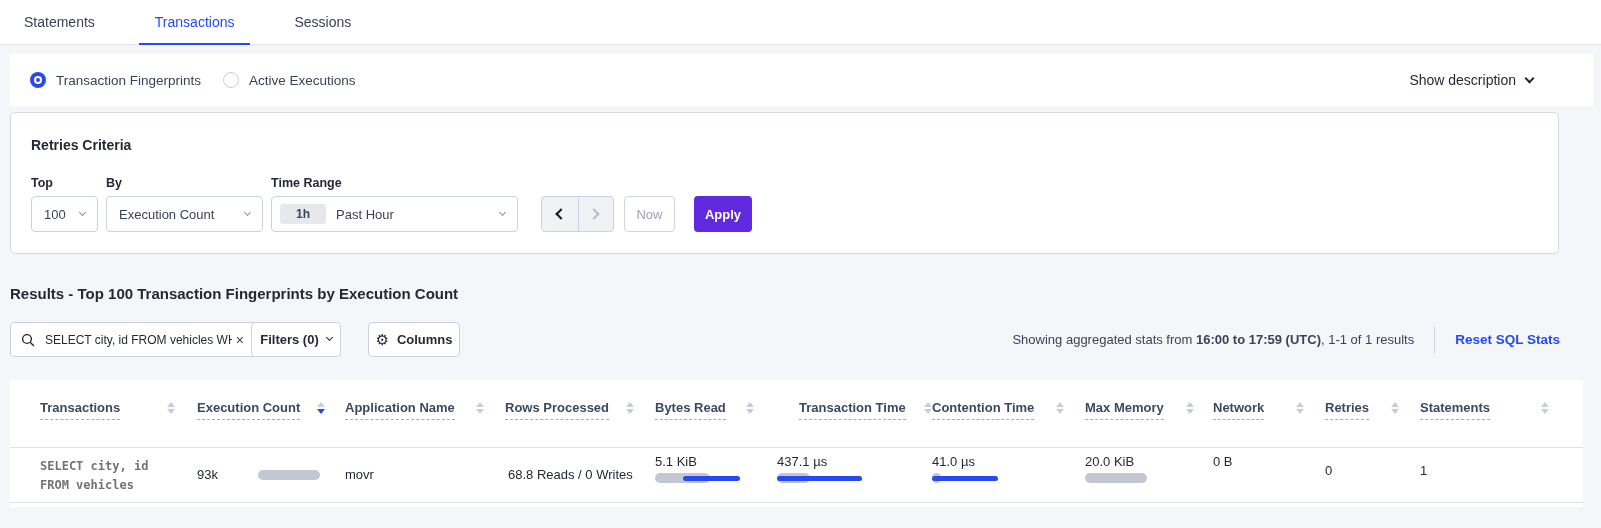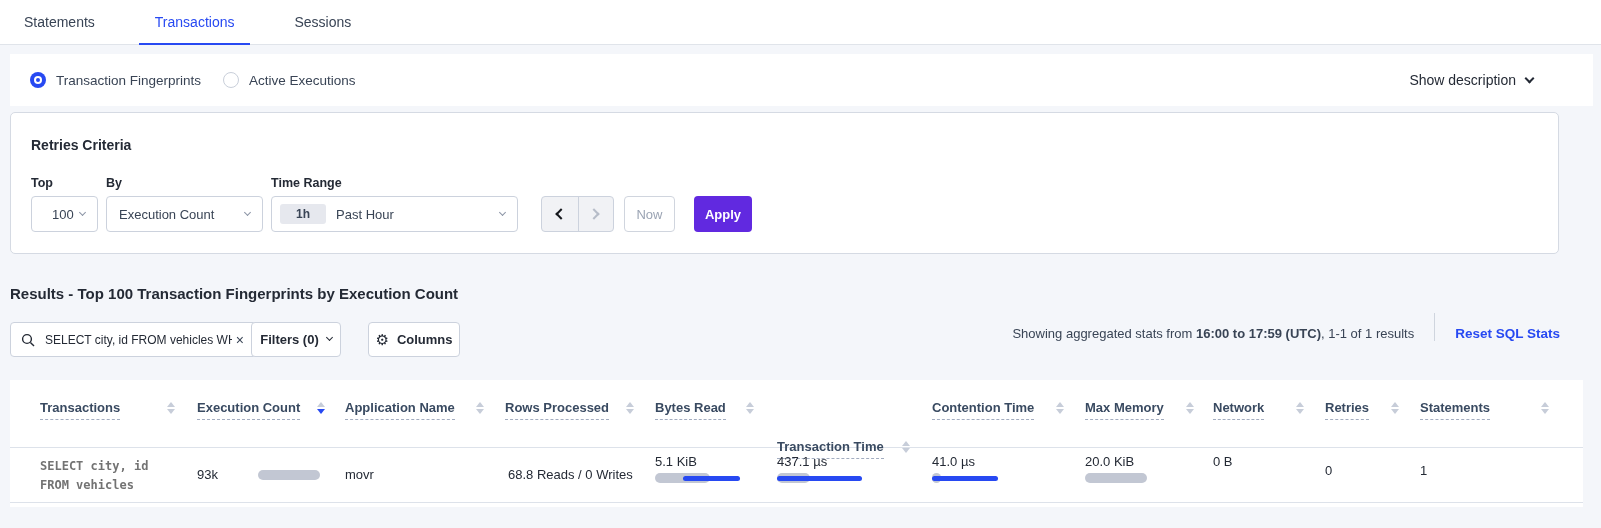--- a/index.html
+++ b/index.html
@@ -63,21 +63,21 @@
   .results-heading { position:absolute; top:285px; left:10px; font-size:15px; font-weight:bold; color:#242a35; }
   .search-box { position:absolute; top:322px; left:10px; width:247px; height:35px;
     background:#fff; border:1px solid #ccd2dd; border-radius:4px; display:flex; align-items:center; padding:0 10px; }
   .search-box input { border:none; outline:none; flex:1; font-size:12px; color:#242a35;
     font-family:"Liberation Sans",sans-serif; margin-left:8px; background:transparent; }
   .clear-x { font-size:14px; color:#394455; cursor:pointer; padding:0 2px; }
   .tool-btn { position:absolute; top:322px; height:35px; background:#fff; border:1px solid #ccd2dd;
     border-radius:4px; display:flex; align-items:center; justify-content:center; gap:8px;
     font-size:13px; font-weight:bold; color:#242a35; cursor:pointer; }
   .gear { font-size:15px; font-weight:normal; color:#242a35; line-height:1; }
-  .stats-line { position:absolute; top:306px; height:35px; right:41px; display:flex; align-items:flex-end; font-size:13px; color:#394455; }
+  .stats-line { position:absolute; top:322px; height:35px; right:41px; display:flex; align-items:center; font-size:13px; color:#394455; }
   .stats-line b { font-weight:bold; }
   .vdivider { width:1px; height:28px; background:#cfd5de; margin:0 20px; }
   .reset-link { color:#2749f2; font-weight:bold; font-size:13.5px; cursor:pointer; }
 
   
   .table-card { position:absolute; top:380px; left:10px; width:1573px; height:127px; background:#fff; }
   .thead { position:absolute; top:0; left:0; width:100%; height:68px; border-bottom:1px solid #dde2ea; }
   .th { position:absolute; top:20px; display:flex; align-items:flex-start; justify-content:space-between; cursor:pointer; }
   .th .lbl { font-size:13px; font-weight:bold; color:#394a61; padding-bottom:4px;
     border-bottom:1px dashed #a3adc0; white-space:nowrap; }
@@ -119,21 +119,21 @@
   </div>
 </div>
 
 <div class="criteria-card">
   <div class="criteria-title">Retries Criteria</div>
 
   <div class="field-label" style="left:20px;">Top</div>
   <div class="field-label" style="left:95px;">By</div>
   <div class="field-label" style="left:260px;">Time Range</div>
 
-  <div class="control" style="left:20px; width:67px; padding-left:20px;">
+  <div class="control" style="left:20px; width:67px; padding-left:12px;">
     <span>100</span>
     <span class="chev small sel-chev"></span>
   </div>
 
   <div class="control" style="left:95px; width:157px; padding-left:12px;">
     <span>Execution Count</span>
     <span class="chev small sel-chev"></span>
   </div>
 
   <div class="control" style="left:260px; width:247px;">
@@ -214,21 +214,21 @@
           <span class="tri-down"></span>
         </span>
     </div>
     <div class="th" style="left:645px; width:99px;">
       <span class="lbl">Bytes Read</span>
       <span class="sorter">
           <span class="tri-up"></span>
           <span class="tri-down"></span>
         </span>
     </div>
-    <div class="th" style="left:767px; width:133px;margin-top:39px;">
+    <div class="th" style="left:789px; width:133px;">
       <span class="lbl">Transaction Time</span>
       <span class="sorter">
           <span class="tri-up"></span>
           <span class="tri-down"></span>
         </span>
     </div>
     <div class="th" style="left:922px; width:132px;">
       <span class="lbl">Contention Time</span>
       <span class="sorter">
           <span class="tri-up"></span>

